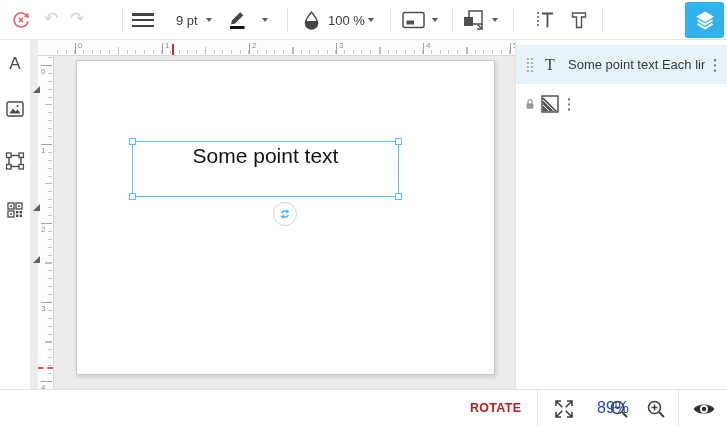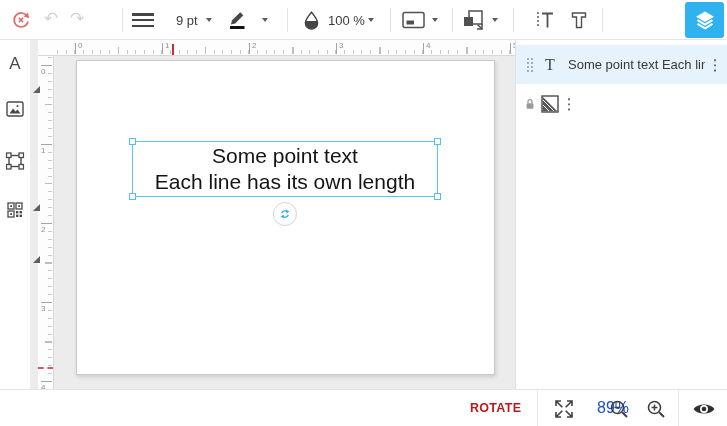--- a/index.html
+++ b/index.html
@@ -33,21 +33,21 @@
   .h-marker { position:absolute; bottom:0; width:2px; height:11px; background:#c62f2f; }
   .v-ruler { position:absolute; left:8px; top:16px; width:16px; height:333px; background:#fdfdfd; border-right:1px solid #d8d8d8; }
   .v-minor { position:absolute; top:1px; bottom:0; right:1px; width:4px; background:repeating-linear-gradient(#c9c9c9 0 1px, transparent 1px 7.9px); }
   .v-mid   { position:absolute; top:9px; bottom:0; right:1px; width:7px; background:repeating-linear-gradient(#bdbdbd 0 1px, transparent 1px 39.5px); }
   .v-major { position:absolute; top:9px; bottom:0; right:1px; width:11px; background:repeating-linear-gradient(#a3a3a3 0 1px, transparent 1px 79px); }
   .v-num { position:absolute; left:3px; font-size:8px; color:#8f8f8f; }
   .v-marker { position:absolute; left:0; right:0; border-top:2px dashed #e25555; }
   .gutter-tri { position:absolute; left:3px; width:7px; height:7px; background:#5f5f5f; clip-path:polygon(100% 0, 100% 100%, 0 100%); }
 
   .artboard { position:absolute; left:46px; top:20px; width:419px; height:315px; background:#fff; border:1px solid #c9c9c9; box-shadow:1px 2px 4px rgba(0,0,0,.14); }
-  .selection { position:absolute; left:55px; top:80px; width:306px; height:56px; border:1px solid #58c5f3; }
+  .selection { position:absolute; left:55px; top:80px; width:267px; height:56px; border:1px solid #58c5f3; }
   .sel-text { position:absolute; left:0; right:0; top:1px; text-align:center; font-size:21px; line-height:26px; color:#141414; white-space:nowrap; }
   .handle { position:absolute; width:7px; height:7px; background:#fff; border:1px solid #53c0ef; }
   .h-tl { left:-4px; top:-4px; } .h-tr { right:-4px; top:-4px; }
   .h-bl { left:-4px; bottom:-4px; } .h-br { right:-4px; bottom:-4px; }
   .rotate-handle { position:absolute; left:196px; top:141px; width:24px; height:24px; border-radius:50%; background:#fff; border:1px solid #d4d4d4; display:flex; align-items:center; justify-content:center; }
 
   
   .layers-panel { position:absolute; left:515px; top:40px; width:212px; height:349px; background:#fff; border-left:1px solid #e2e2e2; padding-top:5px; }
   .layer-row { position:relative; height:39px; display:flex; align-items:center; }
   .layer-row.selected { background:#e7f3fc; }
@@ -229,21 +229,20 @@
 
     <div class="gutter-tri" style="top:46px;"></div>
     <div class="gutter-tri" style="top:164px;"></div>
     <div class="gutter-tri" style="top:216px;"></div>
 
     <div class="artboard">
 
       <div class="selection">
         <div class="sel-text">
           <div>Some point text</div>
-          <div>Each line has its own length</div>
         </div>
         <div class="handle h-tl"></div>
         <div class="handle h-tr"></div>
         <div class="handle h-bl"></div>
         <div class="handle h-br"></div>
       </div>
 
       <div class="rotate-handle">
         <svg width="16" height="16" viewBox="0 0 24 24">
           <path d="M7 10.8 A 5.4 5.4 0 0 1 15.4 8.4" fill="none" stroke="#2fb2ed" stroke-width="2"></path>

